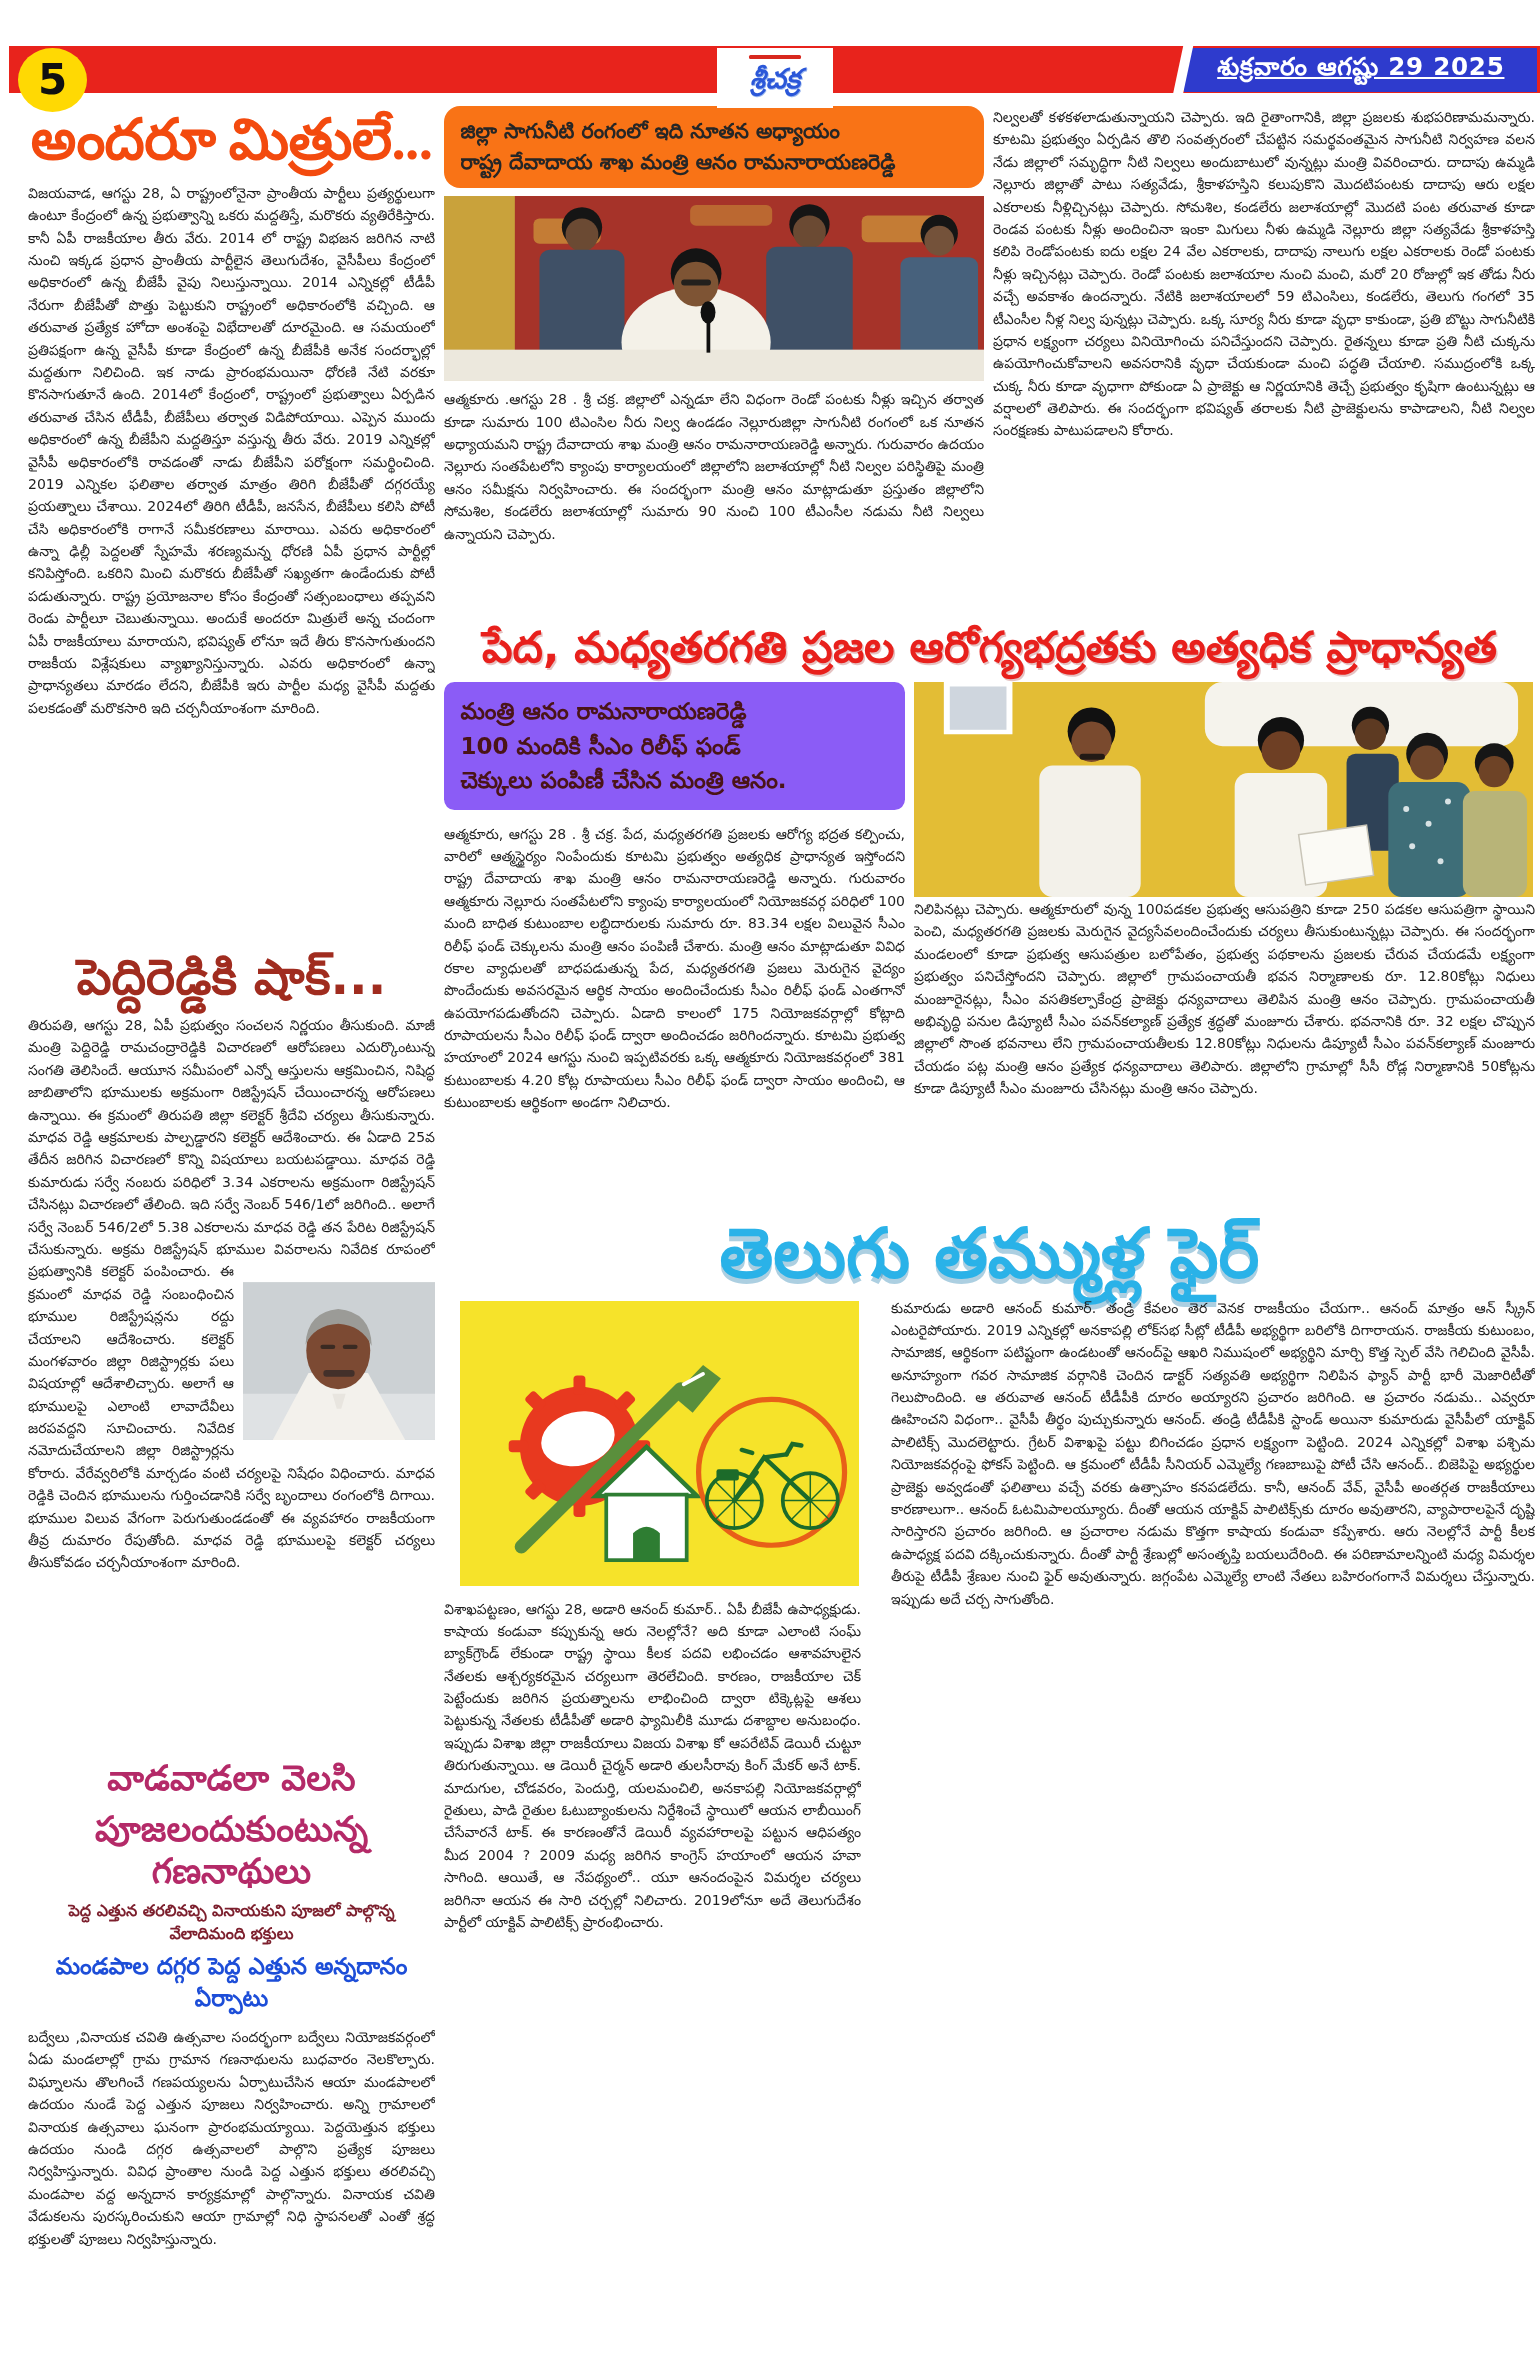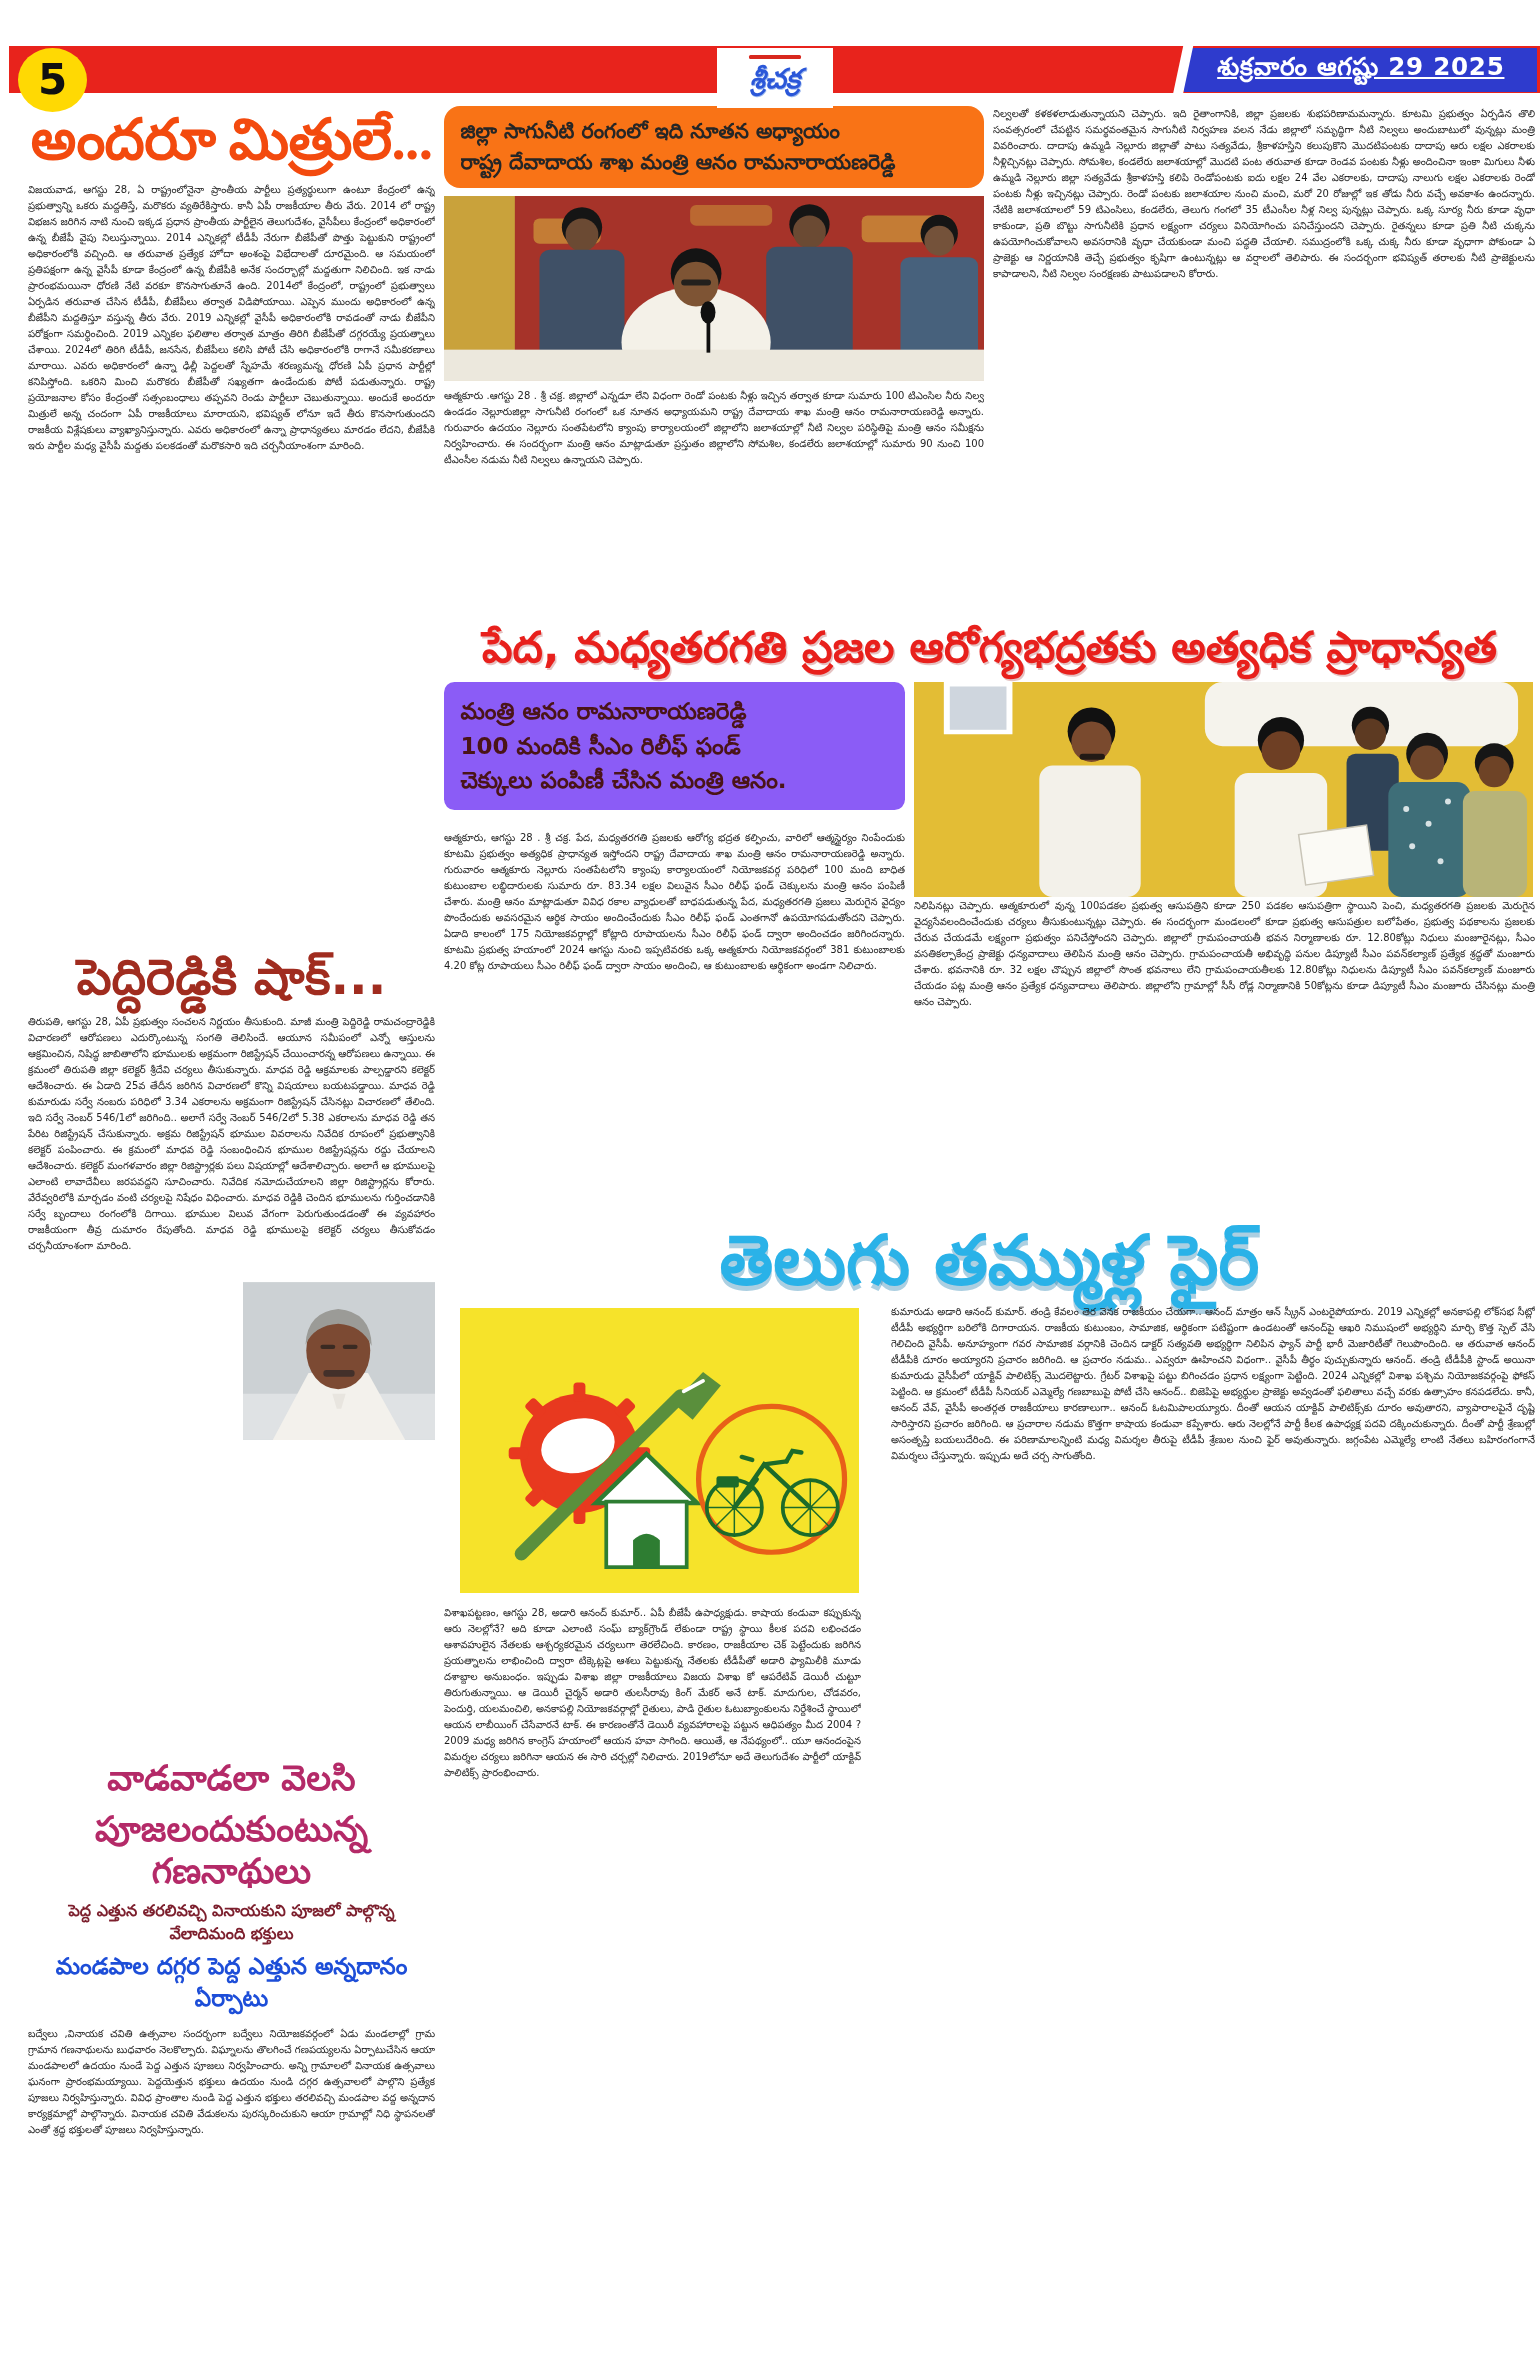--- a/index.html
+++ b/index.html
@@ -19,21 +19,21 @@
   .date-box{position:absolute;right:3.7px;top:1.5px;width:353px;height:44px;background:#2e3bcd;
             display:flex;align-items:center;justify-content:center;z-index:2;}
   .date-box::before{content:"";position:absolute;left:-6.7px;top:-1.5px;width:10.4px;height:49px;
             background:#ffffff;transform:skewX(-12deg);}
   .date-text{color:#ffffff;font-size:24.6px;font-weight:bold;letter-spacing:0.7px;text-decoration:underline;}
 
   
   .left-col{position:absolute;left:28px;top:110px;width:407px;height:2244px;overflow:hidden;}
   .main-col{position:absolute;left:444px;top:106px;width:1091px;height:2251px;overflow:hidden;}
 
-  .jtext{text-align:justify;font-size:10px;line-height:1.6;color:#1e1e1e;overflow:hidden;}
+  .jtext{text-align:justify;font-size:14px;line-height:1.6;color:#1e1e1e;overflow:hidden;}
 
   
   .h-friends{font-size:57px;line-height:1.05;font-weight:bold;color:#f34a0e;text-align:center;
              margin:0 0 12px 0;letter-spacing:-0.7px;font-family:Liberation Serif, serif;}
   .friends-body{height:760px;}
   .h-shock{font-size:49px;line-height:1.05;font-weight:bold;color:#a02c1f;text-align:center;margin:10.4px 0 10.4px 0;}
   .shock-body{height:734px;}
   .float-spacer{float:right;width:0;height:268px;}
   .portrait-fig{float:right;clear:right;width:192px;height:158px;margin:4.5px 0 6px 9px;}
   .h-ganesh{font-size:35px;line-height:1.2;font-weight:bold;color:#b42a68;text-align:center;margin:9px 0 0 0;}
@@ -51,21 +51,21 @@
   .photo1{display:block;width:540px;height:185px;margin-top:7.5px;}
   .water-body-left{margin-top:7.5px;height:221px;}
   .water-right{flex:1;height:505px;}
 
   .health-section{margin-top:13.4px;}
   .h-health{font-size:43px;font-weight:bold;color:#e8201c;text-align:center;line-height:1.1;
             text-shadow:1.5px 2.2px 0 rgba(150,10,10,.25);margin:0 0 10.4px 0;}
   .health-left{width:461px;flex:none;}
   .deck-box{background:#8b5cf6;border-radius:10.4px;padding:12px 16.4px;}
   .deck-line{font-size:23px;line-height:1.5;font-weight:bold;color:#4a1418;}
-  .health-body-left{margin-top:20px;height:382px;}
+  .health-body-left{margin-top:13px;height:382px;}
   .health-right{flex:1;}
   .photo2{display:block;width:100%;height:215px;}
   .health-body-right{margin-top:1px;height:292px;}
 
   .fire-section{margin-top:12px;}
   .h-fire{font-size:69px;font-weight:bold;color:#2ab2e8;text-align:center;line-height:1.05;
           text-shadow:0 4.5px 0 rgba(17,118,168,.35);margin:0 0 7.5px 0;}
   .fire-left{width:417px;flex:none;}
   .logo-card{width:399px;height:285px;margin-left:16.4px;background:#f6e32a;border-top:4.5px solid #fff;}
   .fire-body-left{margin-top:12px;height:626px;}

